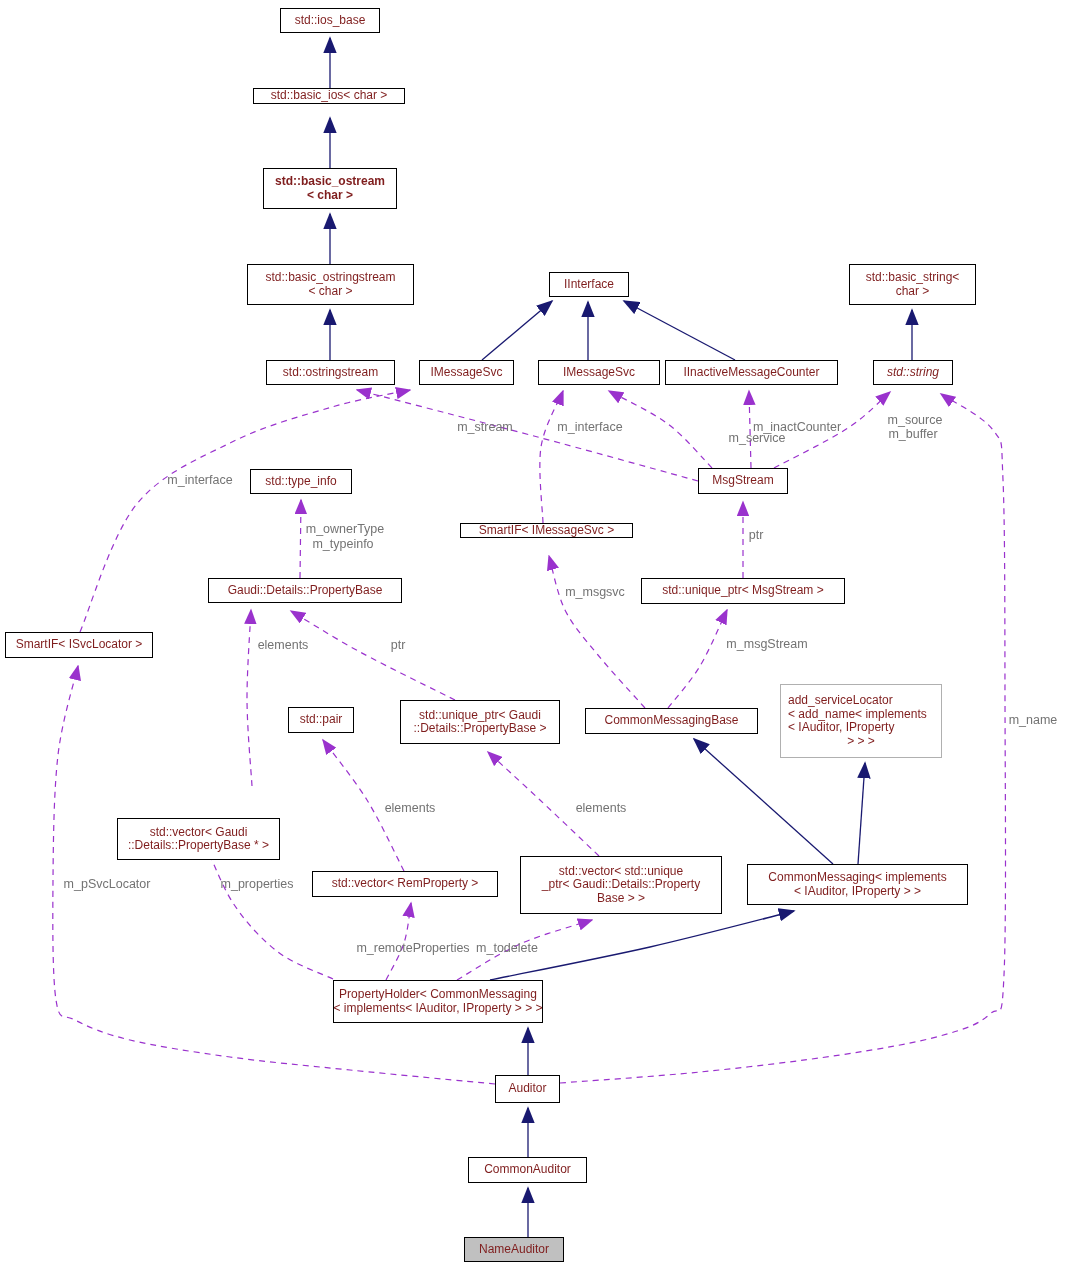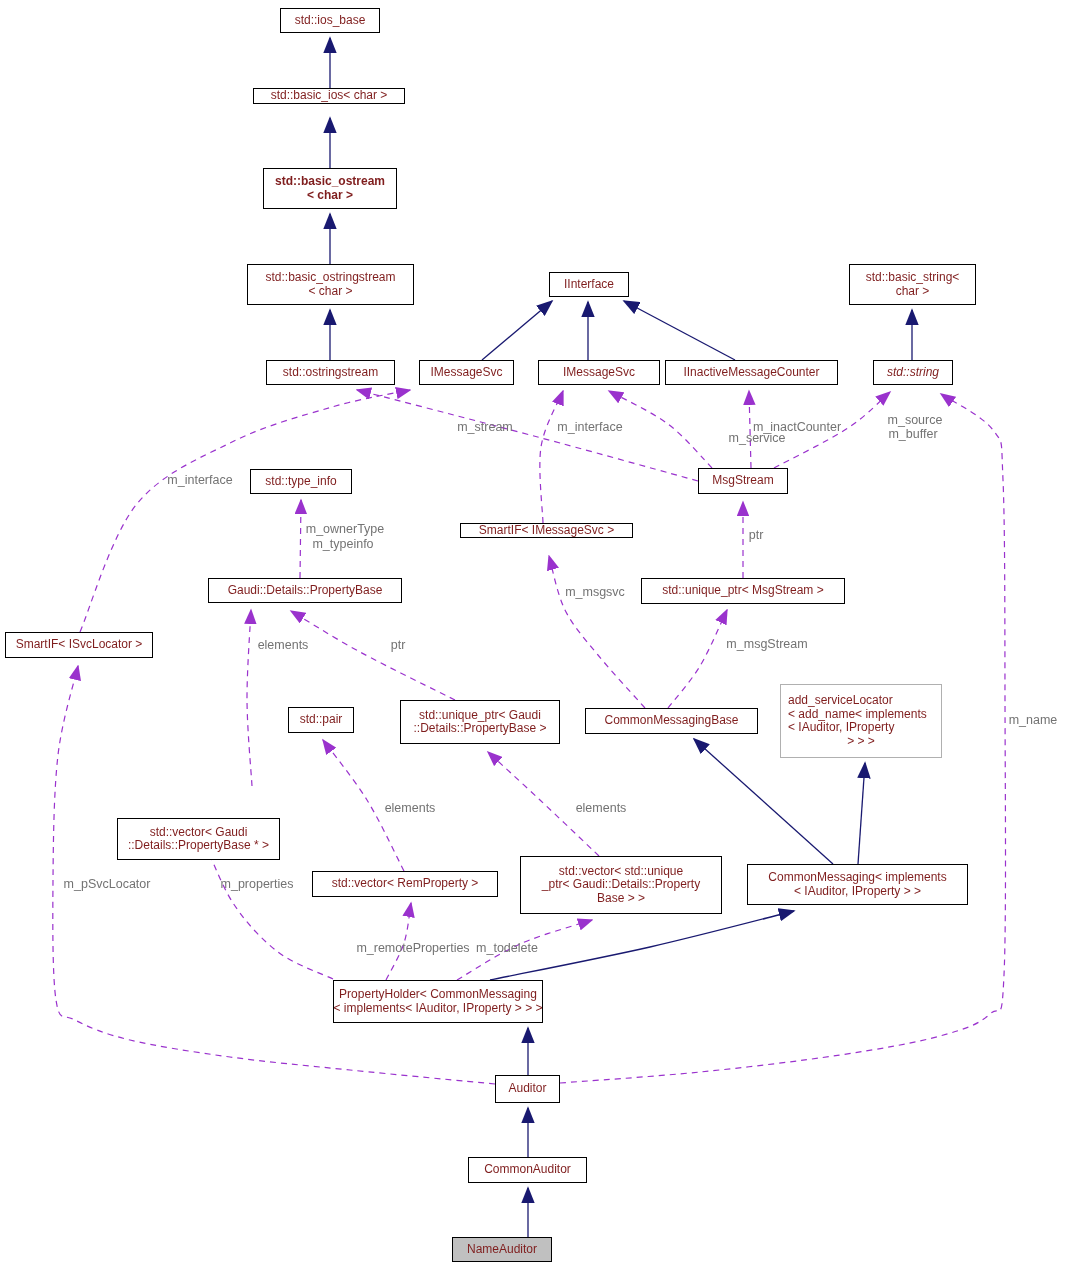--- a/index.html
+++ b/index.html
@@ -171,21 +171,21 @@
       <div class="node " style="left: 333px; top: 980px; width: 210px; height: 43px;">
         <div class="nline">PropertyHolder&lt; CommonMessaging</div>
         <div class="nline">&lt; implements&lt; IAuditor, IProperty &gt; &gt; &gt;</div>
       </div>
       <div class="node " style="left: 495px; top: 1075px; width: 65px; height: 28px;">
         <div class="nline">Auditor</div>
       </div>
       <div class="node " style="left: 468px; top: 1157px; width: 119px; height: 26px;">
         <div class="nline">CommonAuditor</div>
       </div>
-      <div class="node filled" style="left: 452px; top: 1237px; width: 100px; height: 25px;">
+      <div class="node filled" style="left: 464px; top: 1237px; width: 100px; height: 25px;">
         <div class="nline">NameAuditor</div>
       </div>
     </div>
   <div id="labels-layer">
       <div class="edge-label" style="left: 485px; top: 427px;">m_stream</div>
       <div class="edge-label" style="left: 590px; top: 427px;">m_interface</div>
       <div class="edge-label" style="left: 711px; top: 438px; margin-left: 46px;">m_service</div>
       <div class="edge-label" style="left: 797px; top: 427px;">m_inactCounter</div>
       <div class="edge-label" style="left: 915px; top: 420px;">m_source</div>
       <div class="edge-label" style="left: 913px; top: 434px;">m_buffer</div>

